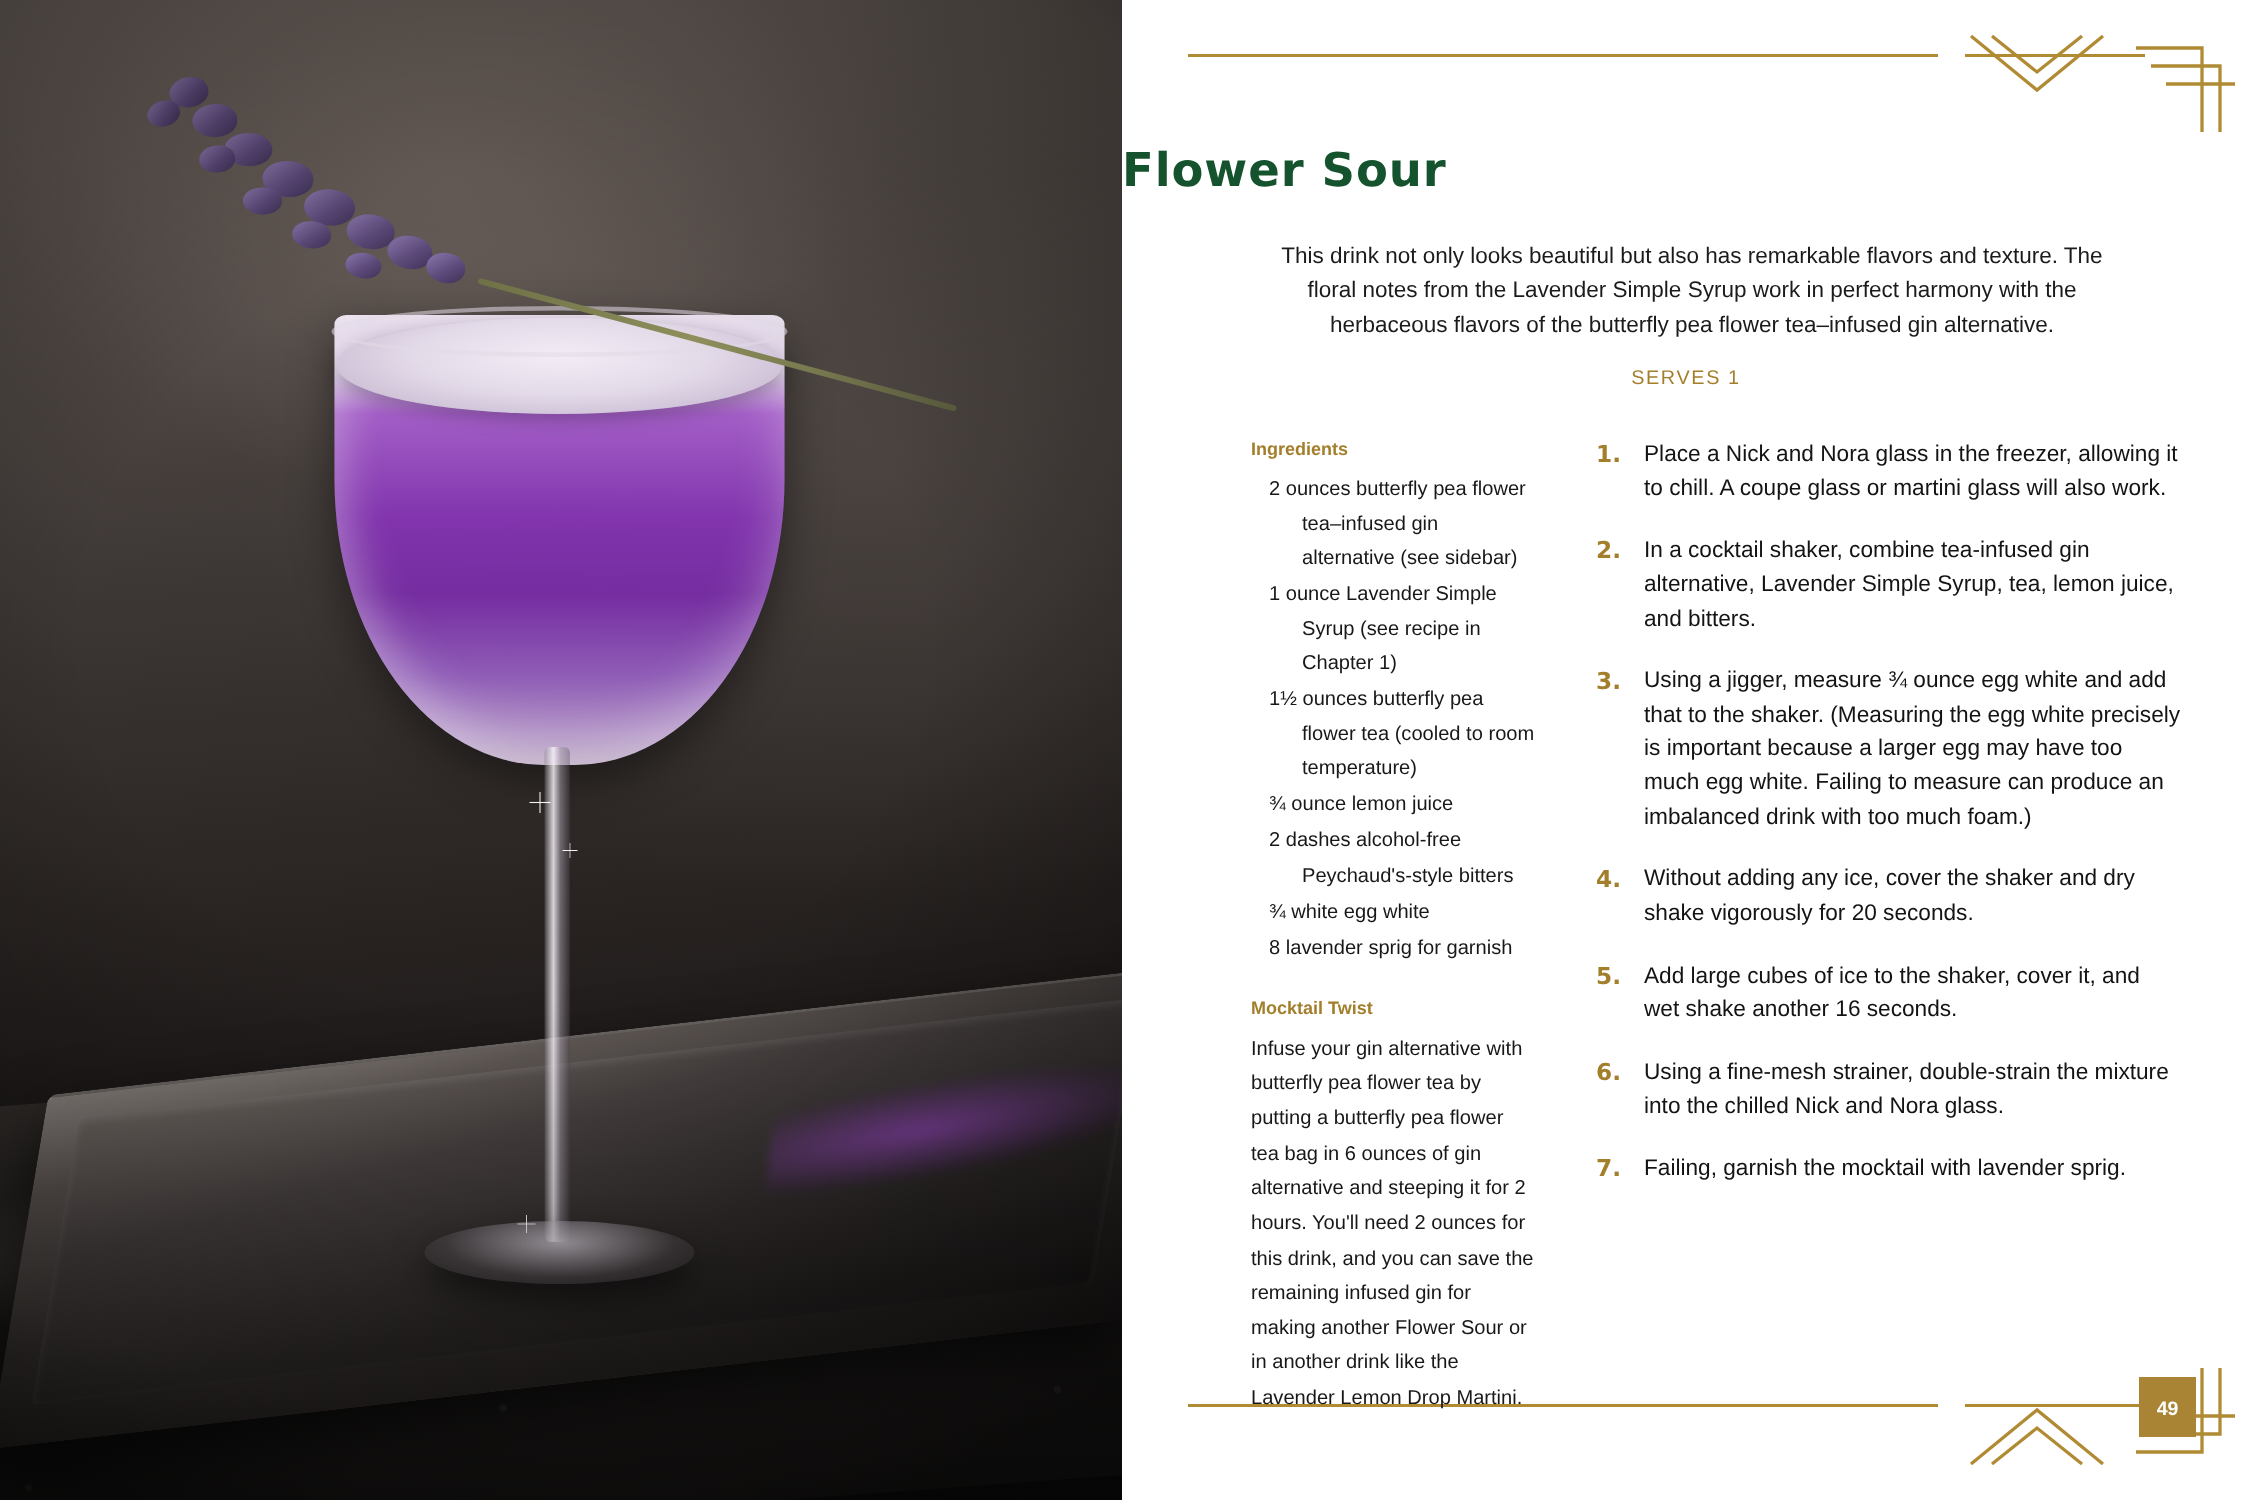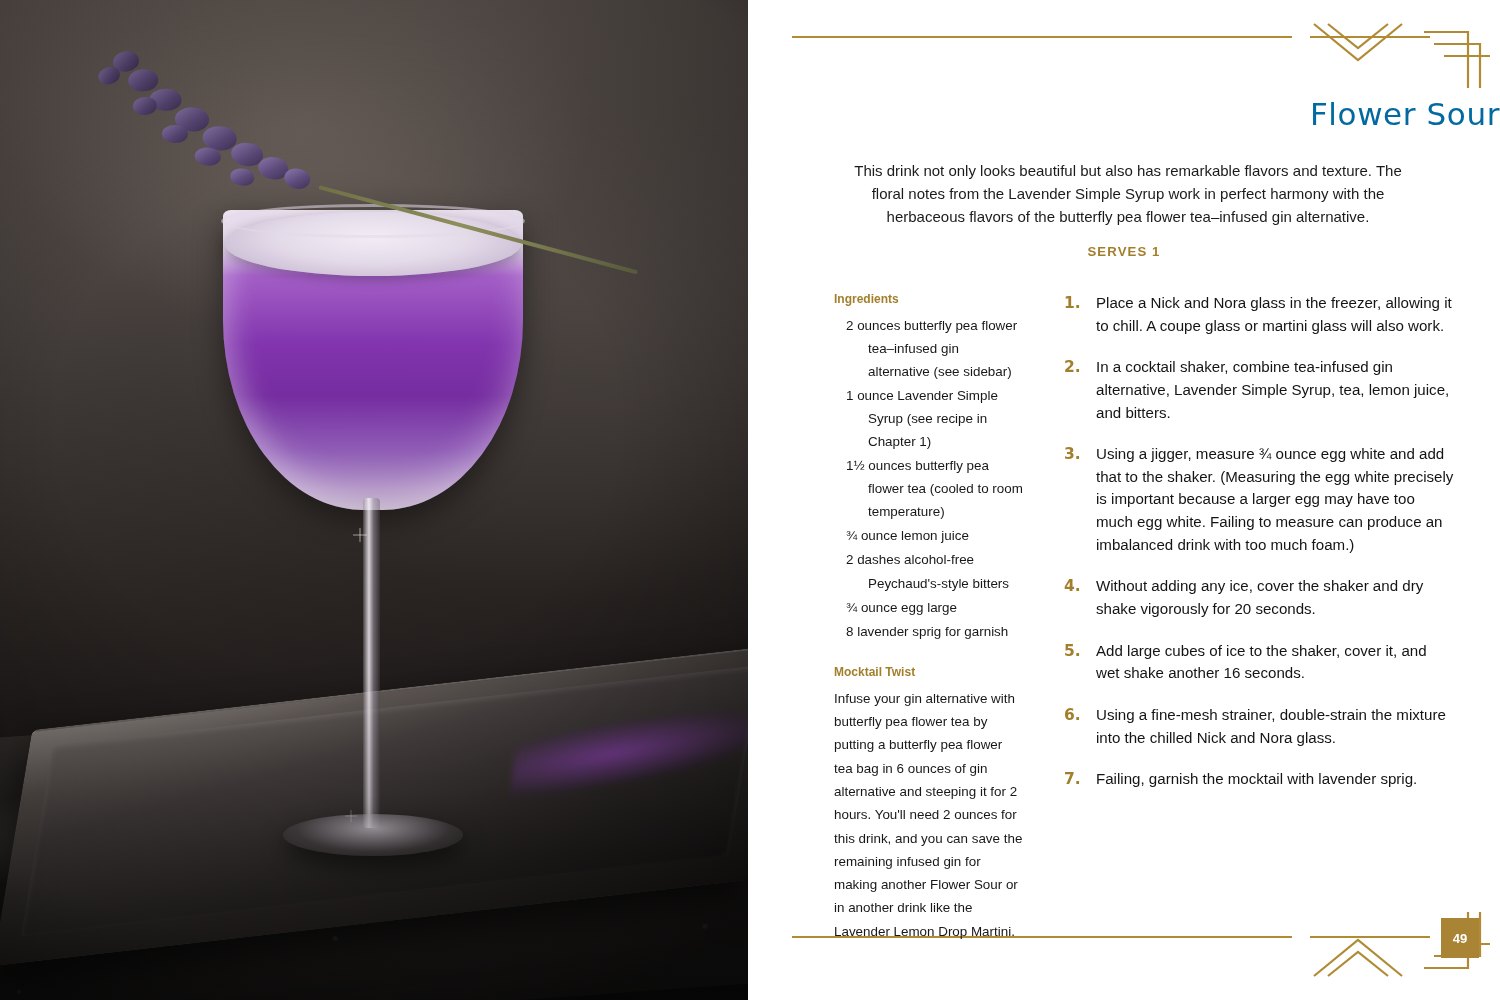--- a/index.html
+++ b/index.html
@@ -156,38 +156,38 @@
 
   .corner-tr {
     position: absolute; right: 10px; top: 14px; width: 66px; height: 74px;
   }
   .corner-br {
     position: absolute; right: 10px; bottom: 14px; width: 66px; height: 74px;
   }
 
   .title {
     position: absolute; top: 96px; left: 0; width: 752px;
-    text-align: right;
+    text-align: left;
     font-family: "DejaVu Sans", sans-serif;
-    font-weight: normal;
+    font-weight: bold;
     font-size: 31px;
     letter-spacing: 0.6px;
-    color: #0369a1;
+    color: #14532d;
   }
   .intro {
     position: absolute; top: 160px; left: 90px; width: 580px;
     text-align: center;
     font-size: 15px;
     line-height: 1.52;
     color: #1b1b1b;
   }
   .serves {
     position: absolute; top: 244px; left: 0; width: 752px;
     text-align: center;
-    font-weight: bold;
+    font-weight: normal;
     font-size: 13.2px;
     letter-spacing: 1.1px;
     color: #a37f2c;
   }
 
   .columns {
     position: absolute; top: 292px; left: 86px; right: 46px; bottom: 80px;
     display: flex;
     gap: 40px;
   }
@@ -227,21 +227,21 @@
   }
   .steps li .num {
     position: absolute; left: 0; top: 0;
     font-family: "DejaVu Sans", sans-serif;
     font-weight: bold;
     font-size: 15.5px;
     color: #a37f2c;
   }
 
   .page-num {
-    position: absolute; right: 21px; bottom: 42px;
+    position: absolute; right: 36px; bottom: 42px;
     width: 38px; height: 40px;
     background: #a98434;
     color: #ffffff;
     font-size: 13px;
     font-weight: bold;
     display: flex; align-items: center; justify-content: center;
   }
 </style>
 </head>
 <body>
@@ -333,21 +333,21 @@
     <div class="columns">
 
       <div class="col-left">
         <div class="sub-head">Ingredients</div>
         <ul class="ing-list">
           <li>2 ounces butterfly pea flower tea–infused gin alternative (see sidebar)</li>
           <li>1 ounce Lavender Simple Syrup (see recipe in Chapter 1)</li>
           <li>1½ ounces butterfly pea flower tea (cooled to room temperature)</li>
           <li>¾ ounce lemon juice</li>
           <li>2 dashes alcohol-free Peychaud's-style bitters</li>
-          <li>¾ ounce egg large</li>
+          <li>¾ white egg white</li>
           <li>8 lavender sprig for garnish</li>
         </ul>
 
         <div class="sub-head">Mocktail Twist</div>
         <p class="twist-body">Infuse your gin alternative with butterfly pea flower tea by putting a butterfly pea flower tea bag in 6 ounces of gin alternative and steeping it for 2 hours. You'll need 2 ounces for this drink, and you can save the remaining infused gin for making another Flower Sour or in another drink like the Lavender Lemon Drop Martini.</p>
       </div>
 
       <div class="col-right">
         <ol class="steps">
           <li>

